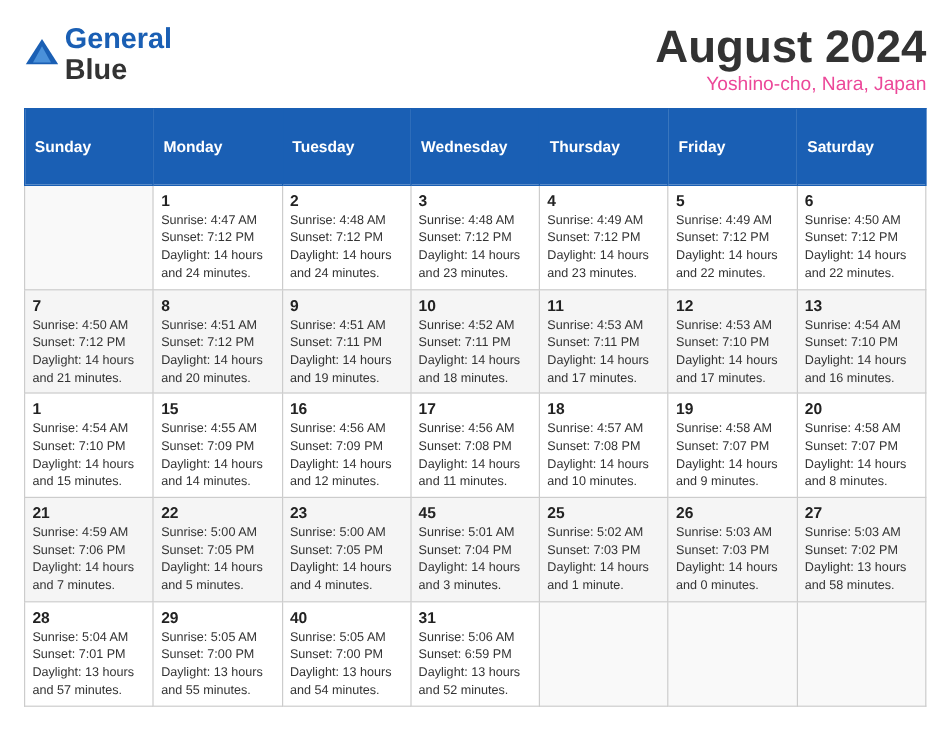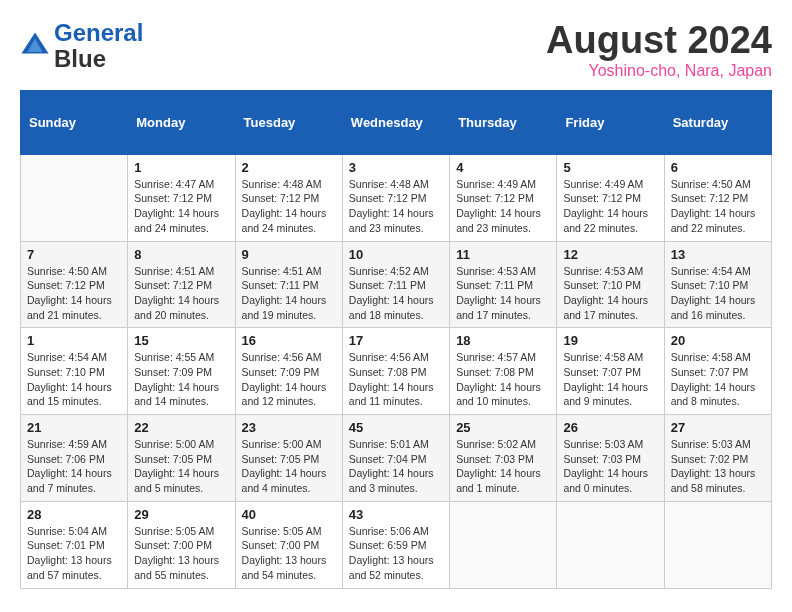--- a/index.html
+++ b/index.html
@@ -242,21 +242,21 @@
         </td>
         <td>
           <div class="day-number">29</div>
           <div class="day-info">Sunrise: 5:05 AM<br>Sunset: 7:00 PM<br>Daylight: 13 hours<br>and 55 minutes.</div>
         </td>
         <td>
           <div class="day-number">40</div>
           <div class="day-info">Sunrise: 5:05 AM<br>Sunset: 7:00 PM<br>Daylight: 13 hours<br>and 54 minutes.</div>
         </td>
         <td>
-          <div class="day-number">43</div>
+          <div class="day-number">31</div>
           <div class="day-info">Sunrise: 5:06 AM<br>Sunset: 6:59 PM<br>Daylight: 13 hours<br>and 52 minutes.</div>
         </td>
         <td class="empty-cell"></td>
         <td class="empty-cell"></td>
         <td class="empty-cell"></td>
       </tr>
     </tbody>
 </table>
 
 </body></html>

